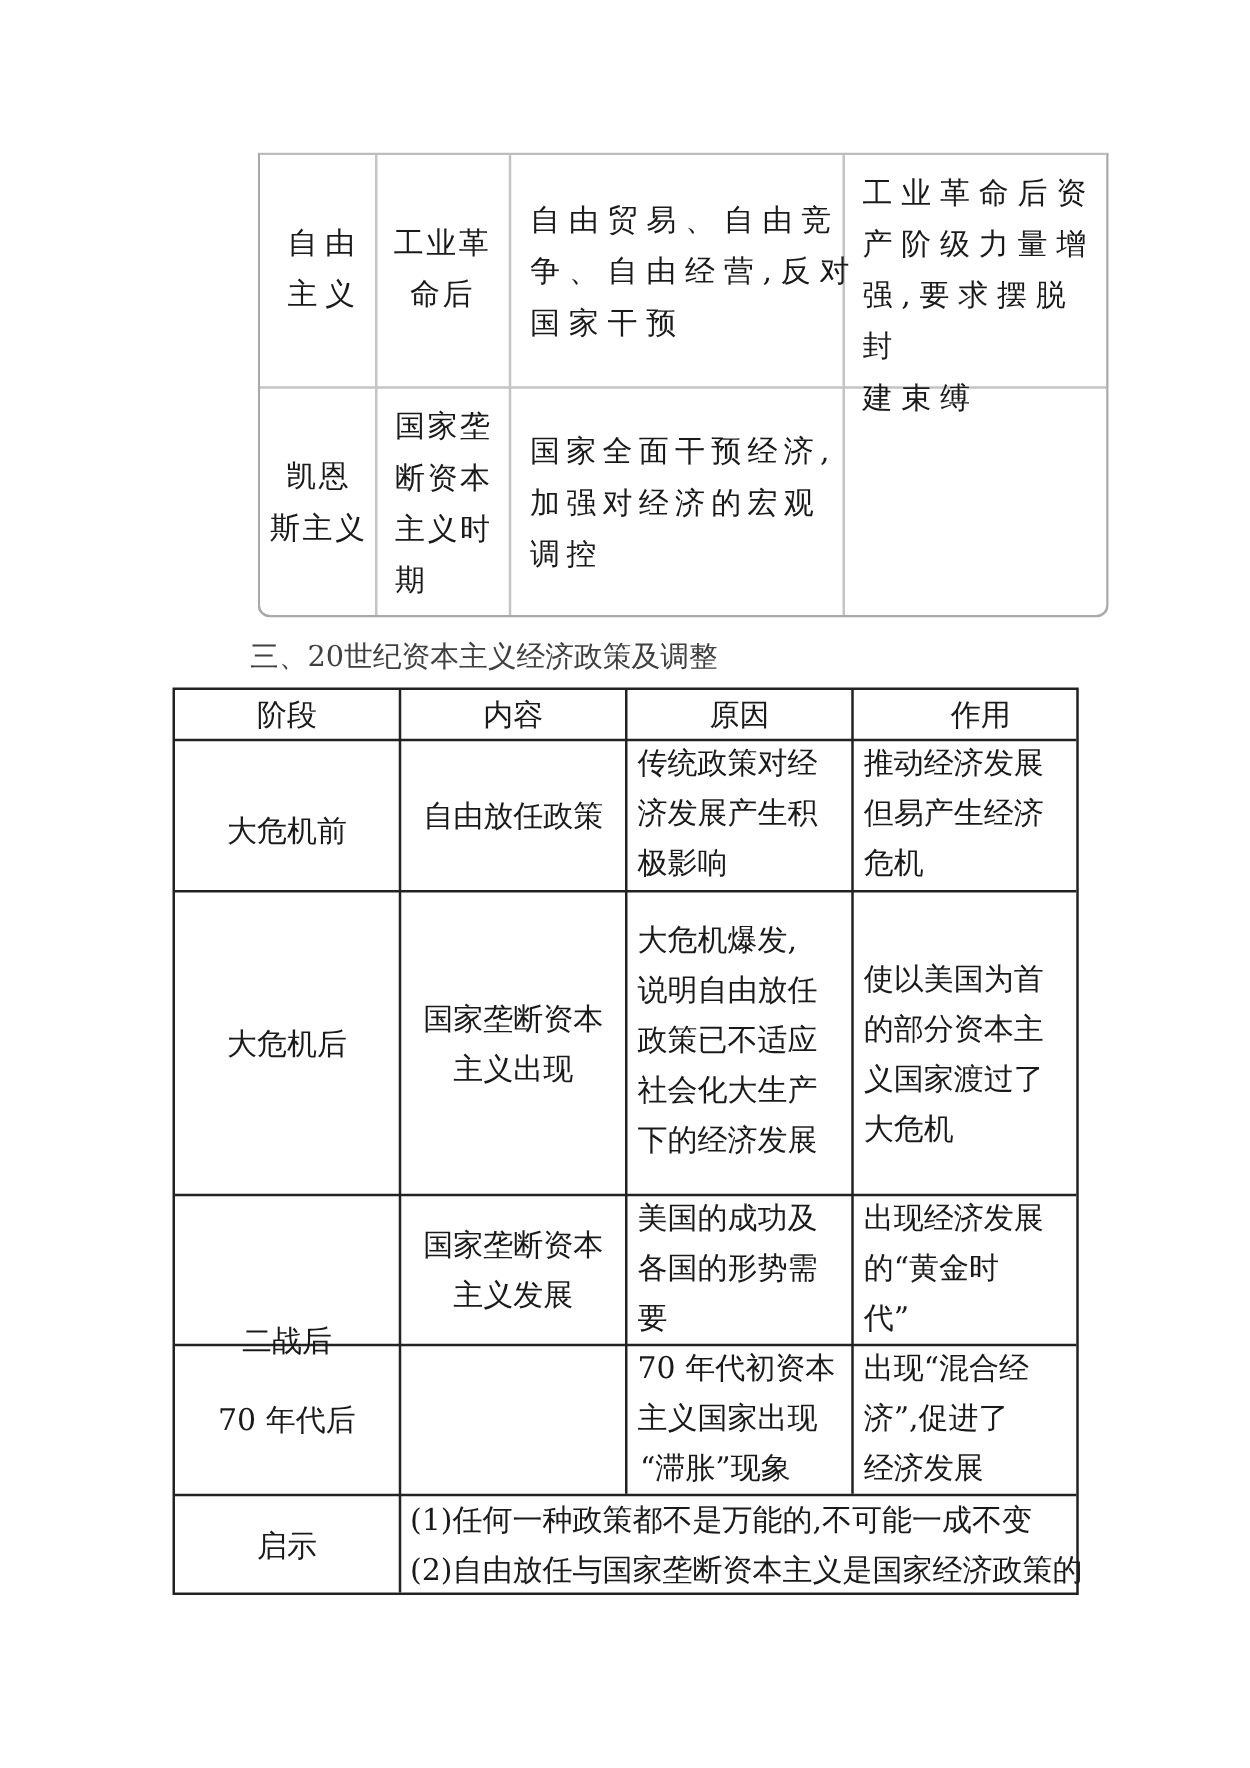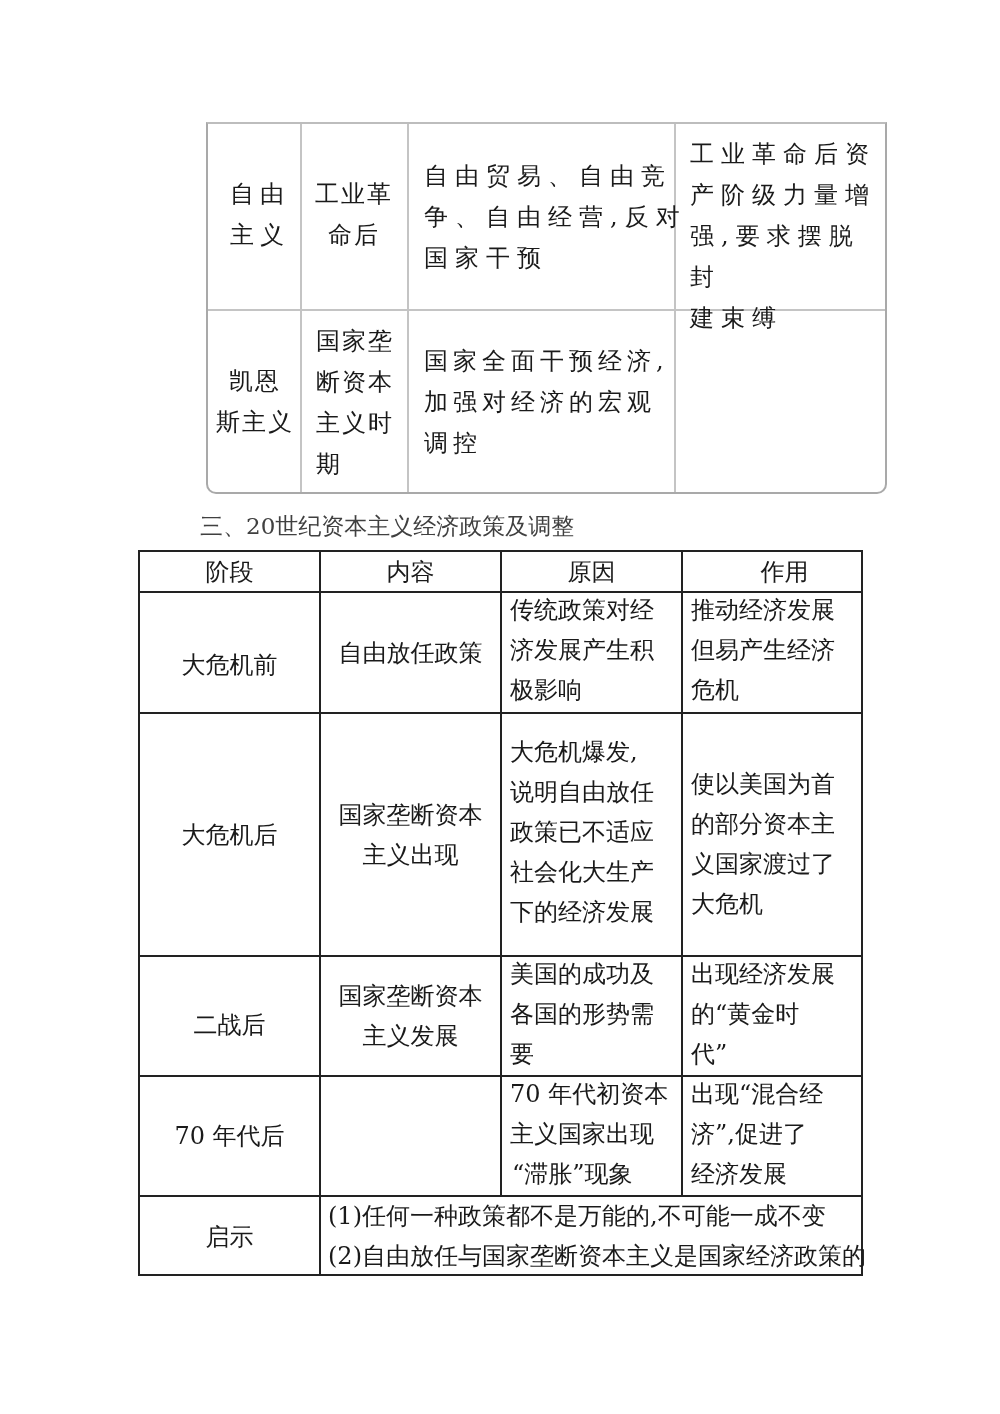--- a/index.html
+++ b/index.html
@@ -129,21 +129,21 @@
     <div>社会化大生产</div>
     <div>下的经济发展</div>
   </div>
   <div class="cell" style="left:551px; top:212px;font-family:Liberation Serif, serif;">
     <div>使以美国为首</div>
     <div>的部分资本主</div>
     <div>义国家渡过了</div>
     <div>大危机</div>
   </div>
 
-  <div class="cell center" style="left:0; top:405px; width:179px; height:136px;">
+  <div class="cell center" style="left:0; top:405px; width:179px; height:136px;align-items:flex-end;">
       <span>二战后</span>
     </div>
   <div class="cell center" style="left:181px; top:405px; width:179px; height:118px; flex-direction:column;">
     <span>国家垄断资本</span>
     <span>主义发展</span>
   </div>
   <div class="cell" style="left:370px; top:402px;">
     <div>美国的成功及</div>
     <div>各国的形势需</div>
     <div>要</div>

